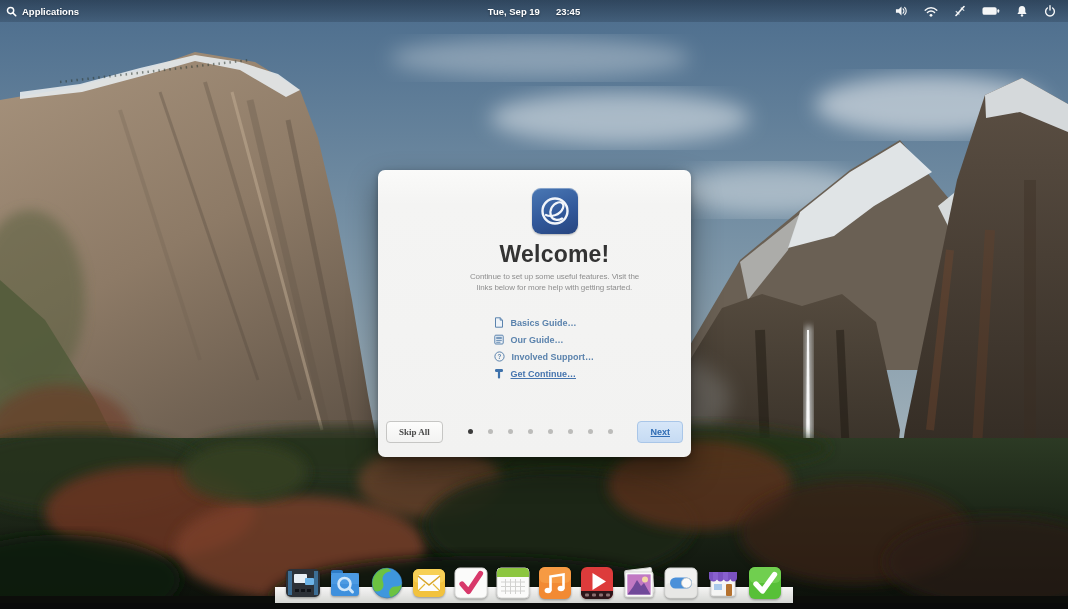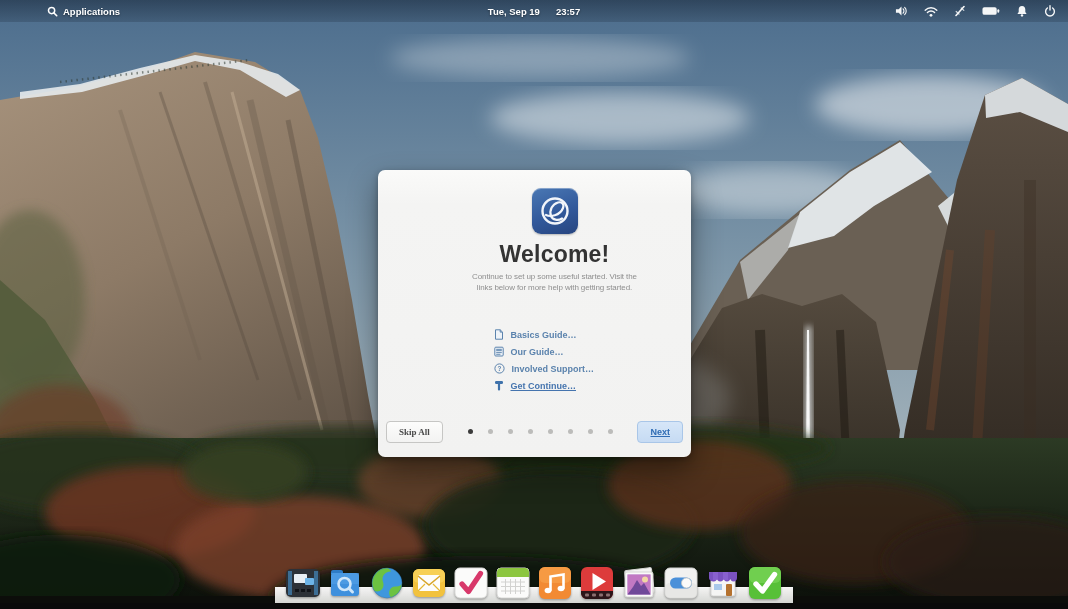--- a/index.html
+++ b/index.html
@@ -7,40 +7,40 @@
     font-family:"Liberation Sans",sans-serif;-webkit-font-smoothing:antialiased;}
   .screen svg{display:block;}
 
   
   .wallpaper{position:absolute;inset:0;z-index:0;}
 
   
   .panel{position:absolute;top:0;left:0;right:0;height:22px;z-index:10;
     display:flex;align-items:center;
     background:linear-gradient(rgba(8,16,28,.42),rgba(8,16,28,.18));
-    color:#fff;font-size:9.5px;font-weight:700;text-shadow:0 1px 2px rgba(0,0,0,.45);padding-left:41px;}
+    color:#fff;font-size:9.5px;font-weight:700;text-shadow:0 1px 2px rgba(0,0,0,.45);}
   .panel-left{display:flex;align-items:center;gap:5px;padding-left:6px;cursor:pointer;}
   .panel-center{position:absolute;left:50%;transform:translateX(-50%);
     display:flex;gap:16px;cursor:pointer;}
   .panel-right{display:flex;align-items:center;gap:16px;margin-left:auto;padding-right:12px;}
   .panel-right .sicon{display:flex;align-items:center;opacity:.95;cursor:pointer;}
 
   
   .dialog{position:absolute;left:378px;top:170px;width:313px;height:287px;z-index:8;
     background:linear-gradient(#fafaf9 0%,#f4f4f3 12%,#f2f2f1 100%);
     border-radius:7px;box-shadow:0 14px 30px rgba(0,0,0,.42),0 2px 6px rgba(0,0,0,.28);
     display:flex;flex-direction:column;box-sizing:border-box;}
   .dialog-body{flex:1;text-align:center;padding-top:18px;padding-left:40px;}
   .logo{width:46px;height:46px;margin:0 auto;border-radius:9px;
     background:linear-gradient(160deg,#4a78b4 0%,#32599b 55%,#27457f 100%);
     box-shadow:inset 0 1px 0 rgba(255,255,255,.35),0 1px 2px rgba(0,0,0,.25);
     display:flex;align-items:center;justify-content:center;}
   .dlg-title{font-size:23px;font-weight:700;color:#333;margin:7px 0 4px;letter-spacing:.2px;}
   .dlg-sub{font-size:8px;line-height:10.5px;color:#8f8f8f;letter-spacing:-.1px;}
-  .links{width:122px;margin:36px auto 0;display:flex;flex-direction:column;gap:6px;text-align:left;}
+  .links{width:122px;margin:24px auto 0;display:flex;flex-direction:column;gap:6px;text-align:left;}
   .link-row{display:flex;align-items:center;gap:7px;font-size:9px;font-weight:700;
     color:#5b83ad;cursor:pointer;white-space:nowrap;}
   .link-row .licon{flex:0 0 auto;display:flex;}
   .link-row.hovered .ltext{text-decoration:underline;color:#4574ae;}
   .action-bar{display:flex;align-items:center;height:35px;padding:0 8px 8px;box-sizing:content-box;}
   .btn{font-family:inherit;font-size:9px;font-weight:700;padding:5px 12px;border-radius:4px;cursor:pointer;}
   .btn-skip{background:linear-gradient(#fdfdfc,#f3f3f2);border:1px solid #c6c6c4;color:#4a4a4a;font-family:Liberation Serif, serif;}
   .btn-next{background:linear-gradient(#d6e6f8,#c6dbf3);border:1px solid #a9c6e8;color:#2f6cb4;text-decoration:underline;}
   .dots{flex:1;display:flex;justify-content:center;align-items:center;gap:15px;}
   .dot{width:5px;height:5px;border-radius:50%;background:#bcbcba;cursor:pointer;}
@@ -170,21 +170,21 @@
         <svg width="11" height="11" viewBox="0 0 12 12">
           <circle cx="5" cy="5" r="3.4" fill="none" stroke="#fff" stroke-width="1.6"></circle>
           <line x1="7.6" y1="7.6" x2="10.6" y2="10.6" stroke="#fff" stroke-width="1.8" stroke-linecap="round"></line>
         </svg>
       </span>
       <span>Applications</span>
     </div>
 
     <div class="panel-center">
       <span>Tue, Sep 19</span>
-      <span>23:57</span>
+      <span>23:45</span>
     </div>
 
     <div class="panel-right">
       <span class="sicon">
         <svg width="13" height="12" viewBox="0 0 14 12">
           <polygon points="1,4 4,4 7,1.2 7,10.8 4,8 1,8" fill="#fff"></polygon>
           <path d="M8.6,3.6 A3.3,3.3 0 0 1 8.6,8.4" fill="none" stroke="#fff" stroke-width="1.2" stroke-linecap="round"></path>
           <path d="M10.4,2 A5.6,5.6 0 0 1 10.4,10" fill="none" stroke="#fff" stroke-width="1.2" stroke-linecap="round"></path>
         </svg>
       </span>
@@ -226,21 +226,21 @@
   <div class="dialog">
     <div class="dialog-body">
       <div class="logo">
         <svg width="34" height="34" viewBox="0 0 34 34">
           <circle cx="17" cy="17" r="12.5" fill="none" stroke="#f2f5fa" stroke-width="2.4"></circle>
           <path d="M8,21 C12,23 22,22 25,14 C26.5,10 24,7.5 20,8.5 C14.5,10 11,16 13,22 C14.5,26 20,27 24,24.5" fill="none" stroke="#f2f5fa" stroke-width="2.2" stroke-linecap="round"></path>
         </svg>
       </div>
       <div class="dlg-title">Welcome!</div>
       <div class="dlg-sub">
-        <span>Continue to set up some useful started. Visit the</span><br>
+        <span>Continue to set up some useful features. Visit the</span><br>
         <span>links below for more help with getting started.</span>
       </div>
 
       <div class="links">
         <div class="link-row">
           <span class="licon">
             <svg width="10" height="11" viewBox="0 0 10 11">
               <path d="M1.5,0.8 L6.2,0.8 L8.5,3.1 L8.5,10.2 L1.5,10.2 Z" fill="#eef3f8" stroke="#5b83ad" stroke-width="1"></path>
               <path d="M6.2,0.8 L6.2,3.1 L8.5,3.1" fill="none" stroke="#5b83ad" stroke-width="1"></path>
             </svg>

